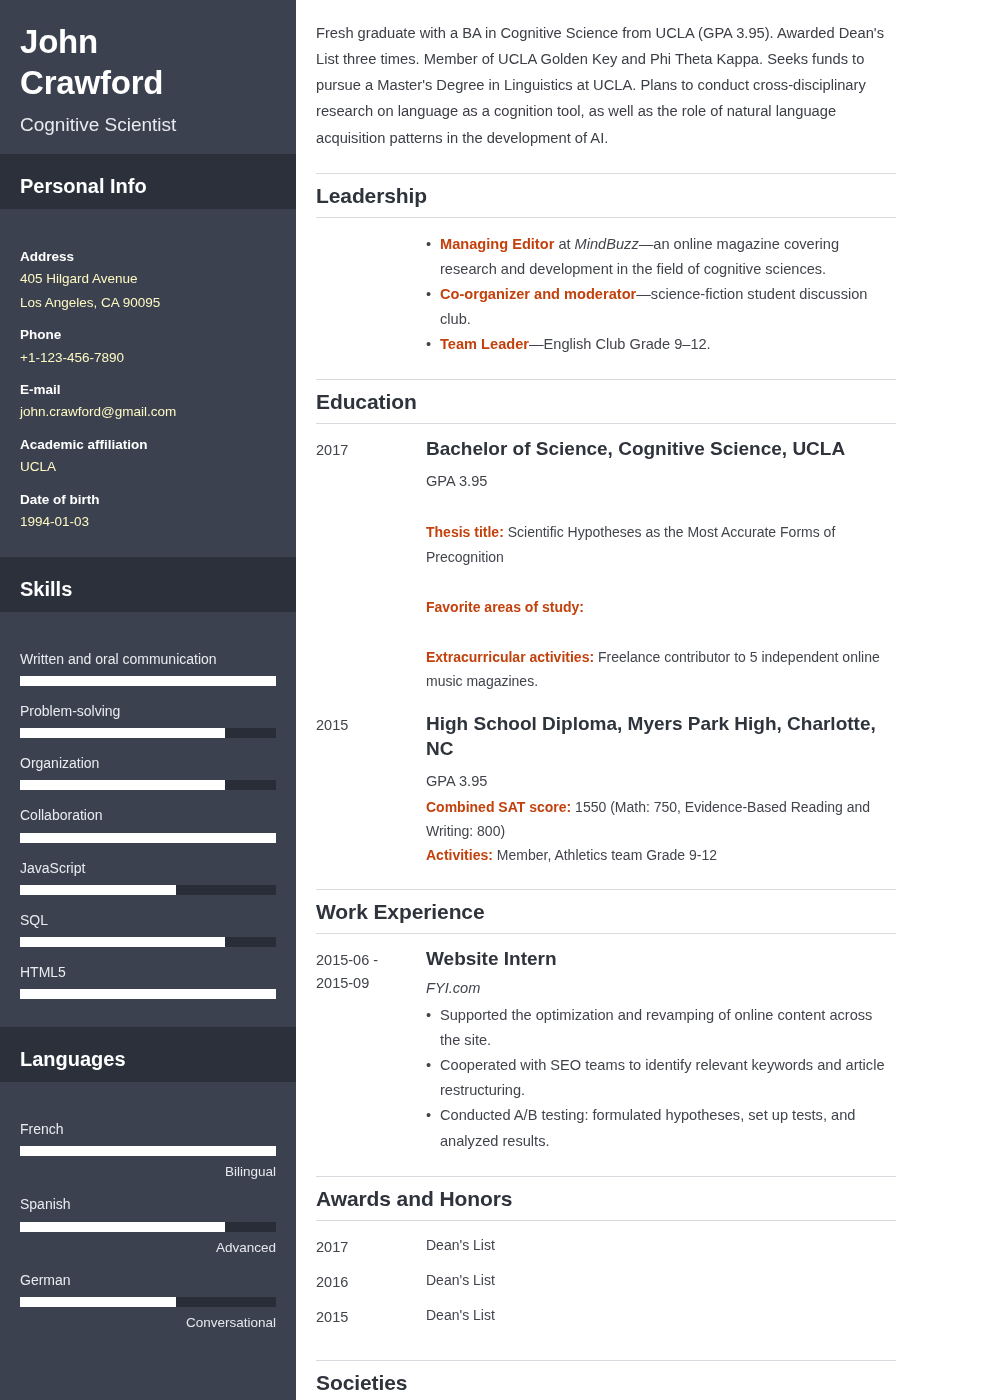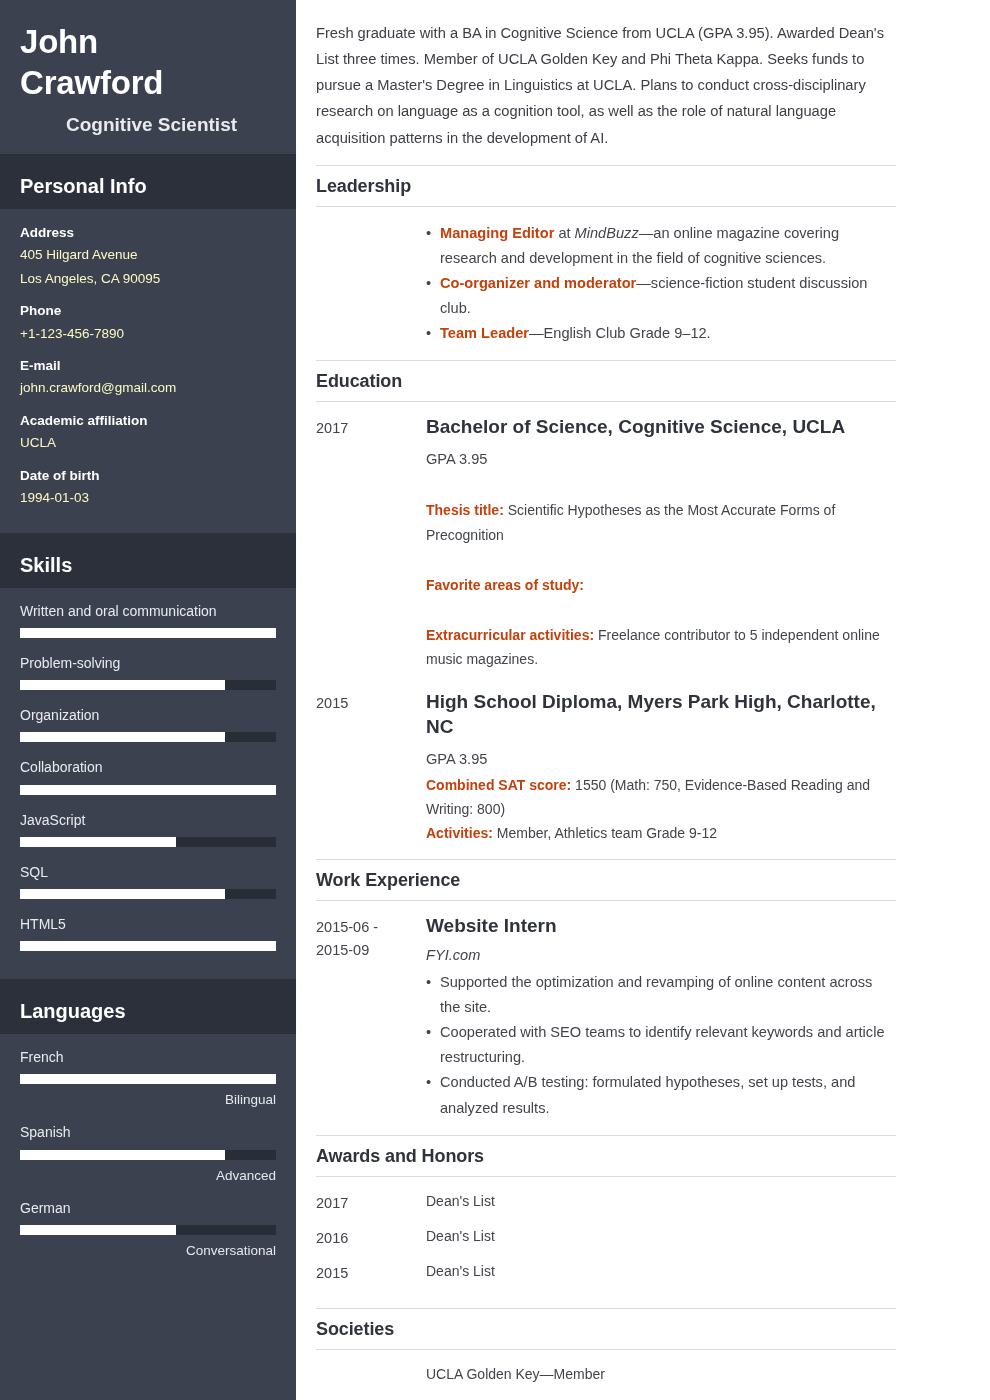--- a/index.html
+++ b/index.html
@@ -32,37 +32,37 @@
   .sb-name {
     font-size: 33px;
     line-height: 1.24;
     font-weight: bold;
     letter-spacing: -0.2px;
     color: #ffffff;
     max-width: 200px;
   }
   .sb-title {
     font-size: 19px;
-    font-weight: bold;
+    font-weight: normal;
     color: #e8eaee;
     margin-top: 10px;
-    margin-left: 46px;
   }
   .sb-section-head {
     background: #2b303b;
     padding: 21px 20px 11px 20px;
   }
   .sb-section-head h2 {
     font-size: 20px;
     font-weight: bold;
     color: #ffffff;
     letter-spacing: 0px;
   }
   .sb-body {
     padding: 14px 20px 12px 20px;
+    margin-top: 24px;
   }
 
   
   .pi-item { margin-bottom: 11px; }
   .pi-label {
     font-size: 13.5px;
     font-weight: bold;
     color: #ffffff;
     line-height: 1.5;
   }
@@ -105,27 +105,28 @@
     color: #33363d;
   }
   .summary {
     font-size: 14.7px;
     line-height: 1.78;
     color: #3b3e45;
     padding: 2px 0 14px 0;
   }
   .section { padding-top: 0; }
   .section-title {
-    font-size: 18px;
+    font-size: 21px;
     font-weight: bold;
     color: #2f333c;
     padding: 10px 0 9px 0;
     border-top: 1px solid #d9dbe0;
     border-bottom: 1px solid #d9dbe0;
     letter-spacing: -0.1px;
+    margin-top: 8px;
   }
   .section-body { padding: 12px 0 14px 0; }
 
   .row {
     display: flex;
     align-items: flex-start;
   }
   .row-year {
     flex: 0 0 110px;
     font-size: 14.5px;

